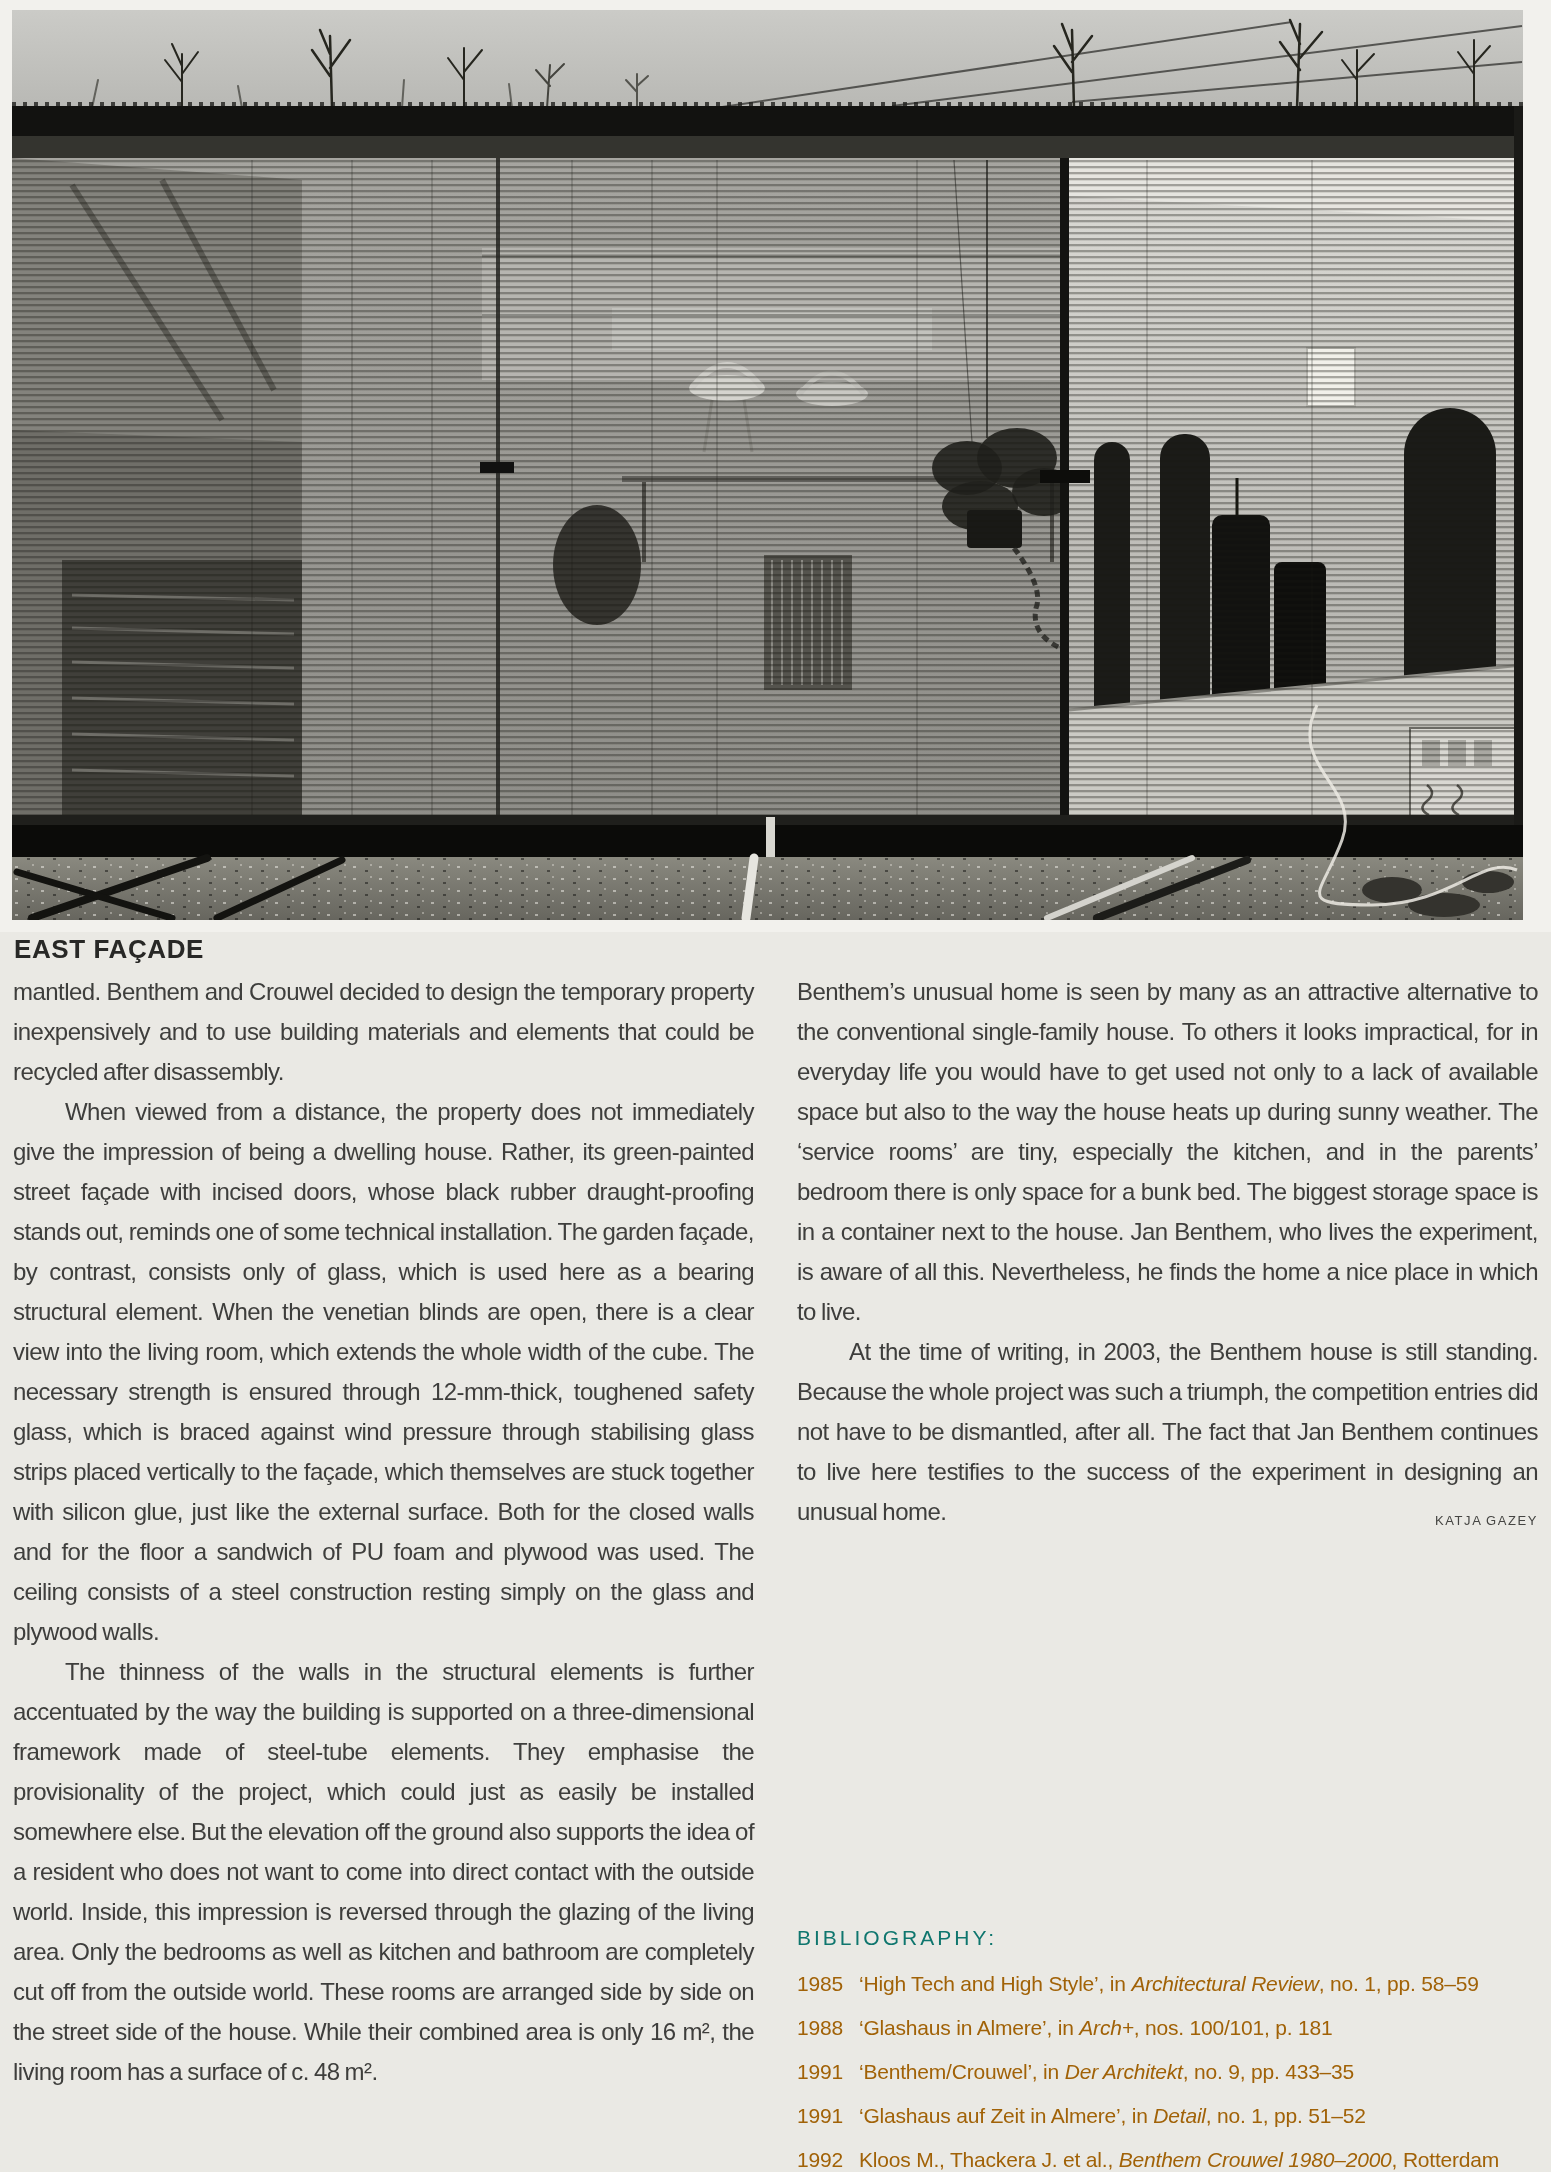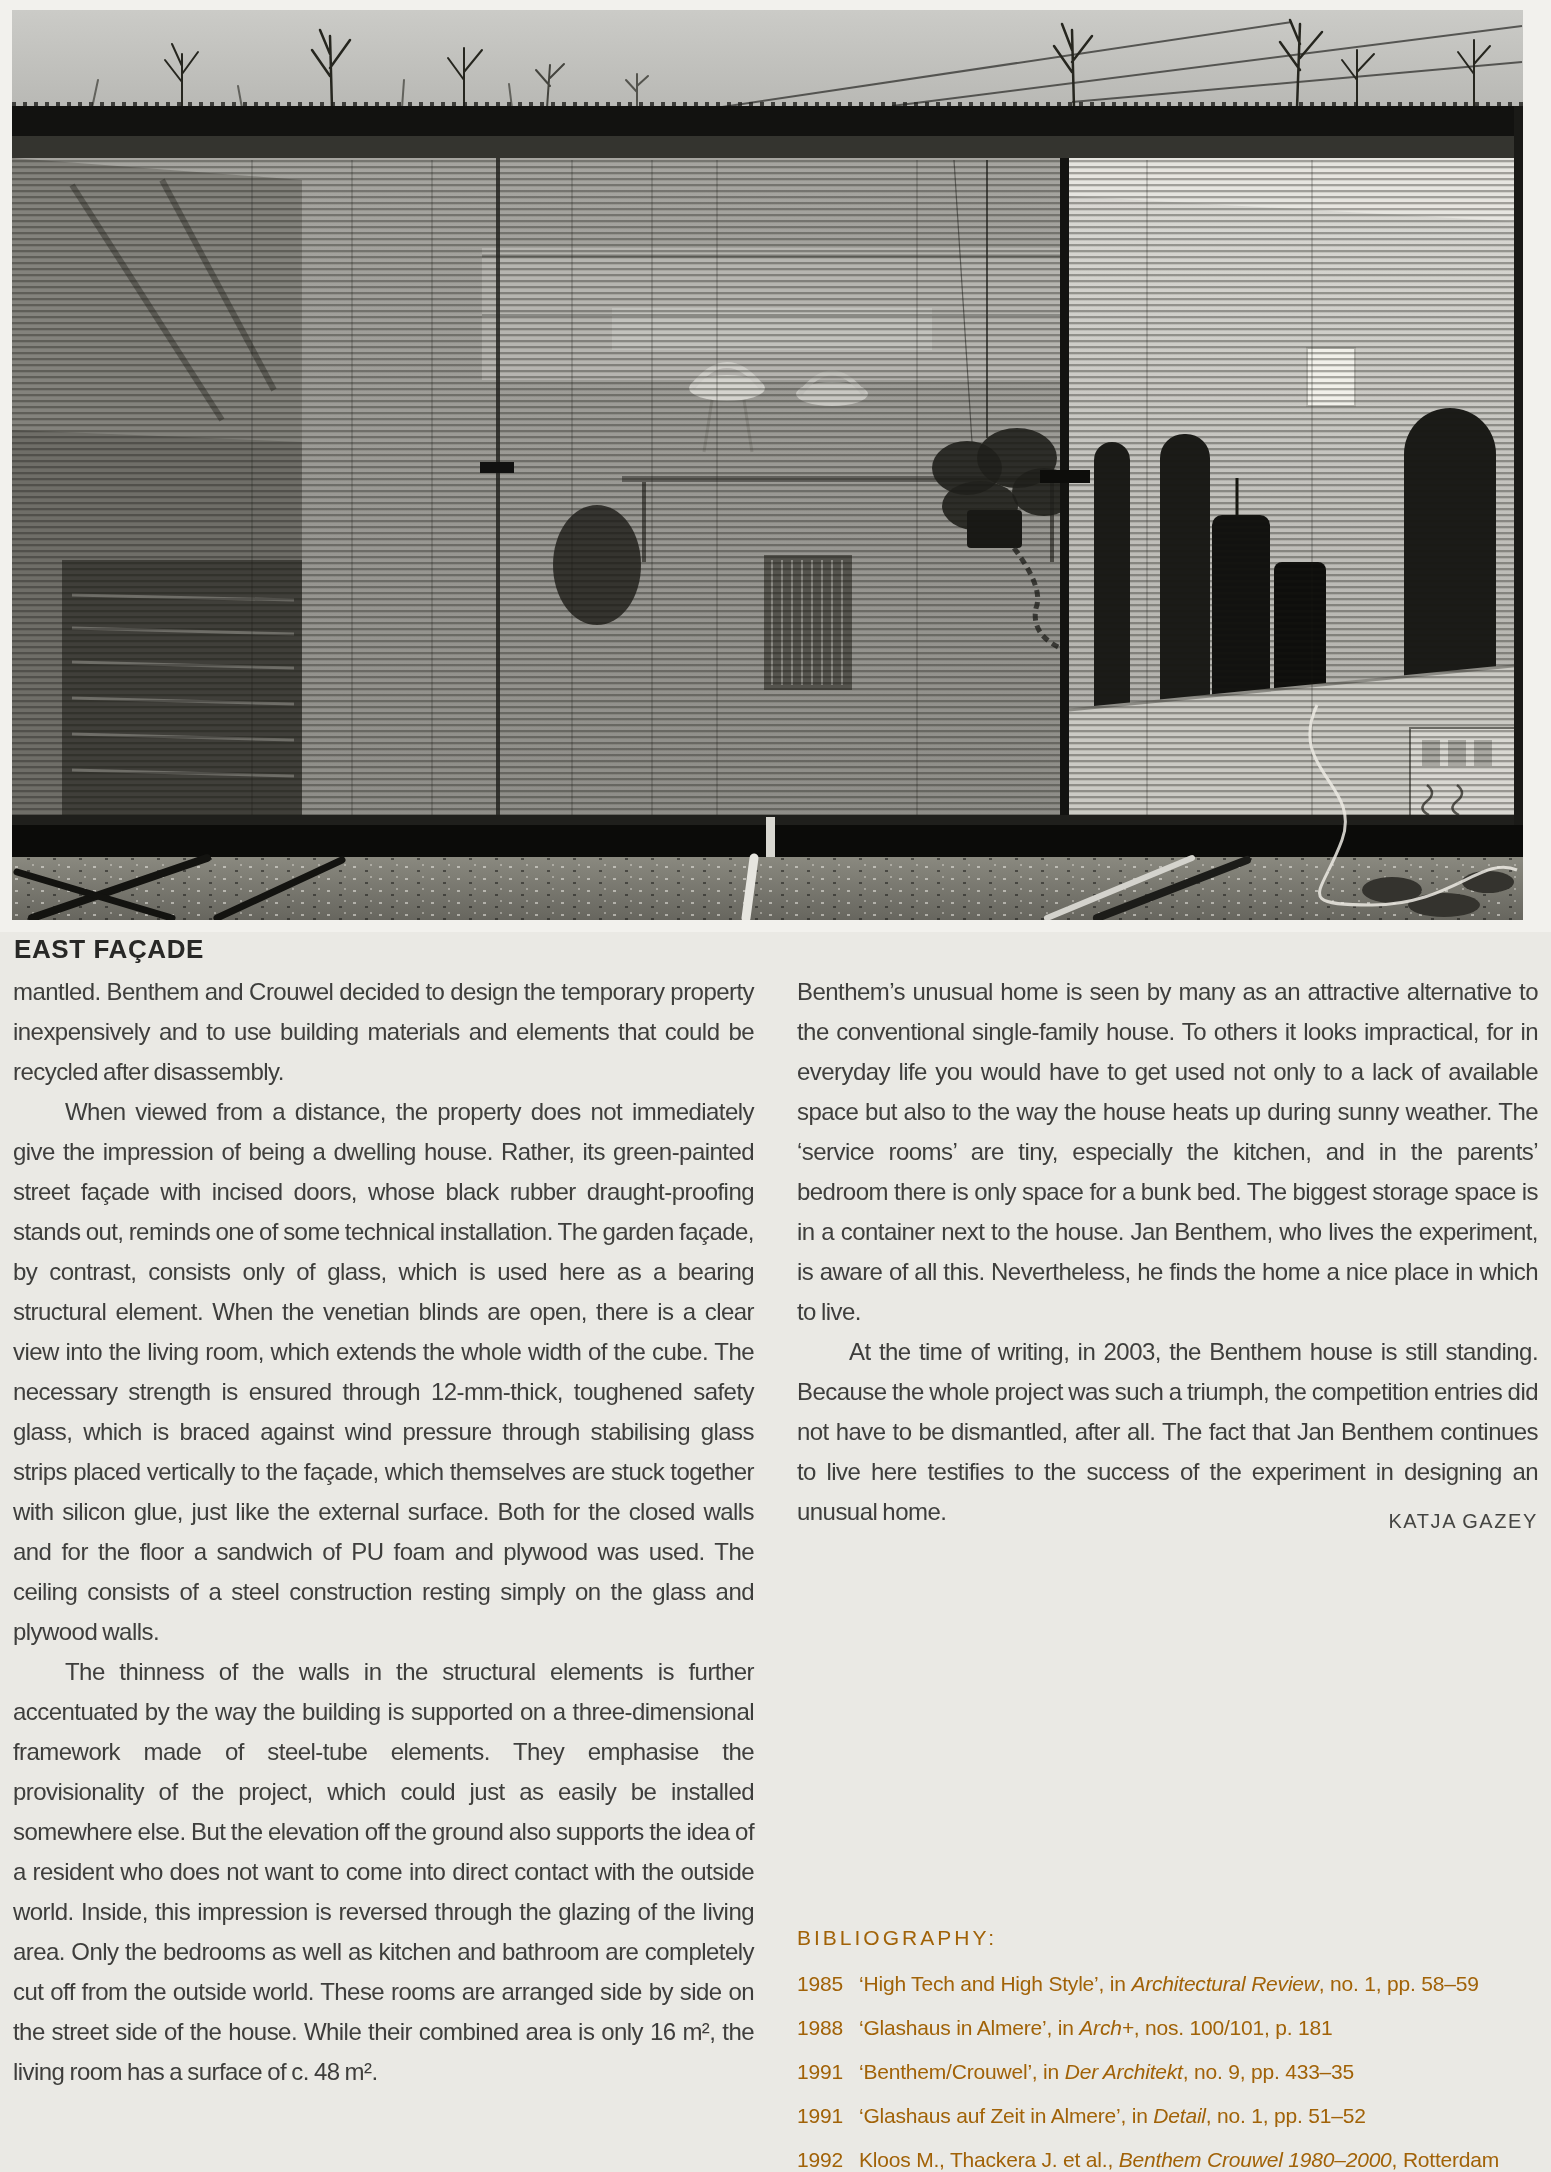--- a/index.html
+++ b/index.html
@@ -16,24 +16,24 @@
   }
   .col{position:absolute;top:972px;width:741px;}
   .col-left{left:13px;}
   .col-right{left:797px;}
   .para{
     margin:0;font-size:24px;line-height:40px;text-align:justify;
     letter-spacing:-0.55px;word-spacing:-1px;color:#3e3e3c;
   }
   .para.indent{text-indent:52px;}
   .author{
-    float:right;margin-top:9px;font-size:20px;letter-spacing:1.6px;color:#45454  2;color:#454542;
+    float:right;margin-top:9px;font-size:13px;letter-spacing:1.6px;color:#45454  2;color:#454542;
   }
   .bibliography{position:absolute;left:797px;top:1926px;width:741px;}
-  .bib-label{font-size:21px;letter-spacing:3px;color:#a16207;margin-bottom:12px;}
+  .bib-label{font-size:21px;letter-spacing:3px;color:#0f766e;margin-bottom:12px;}
   .bib-row{display:flex;font-size:21px;line-height:44px;color:#a16207;letter-spacing:-0.2px;}
   .bib-year{flex:0 0 62px;}
   .bib-text{flex:1;}
   .bib-source{font-style:italic;}
 </style>
 </head>
 <body>
 
 <div class="page">
 

